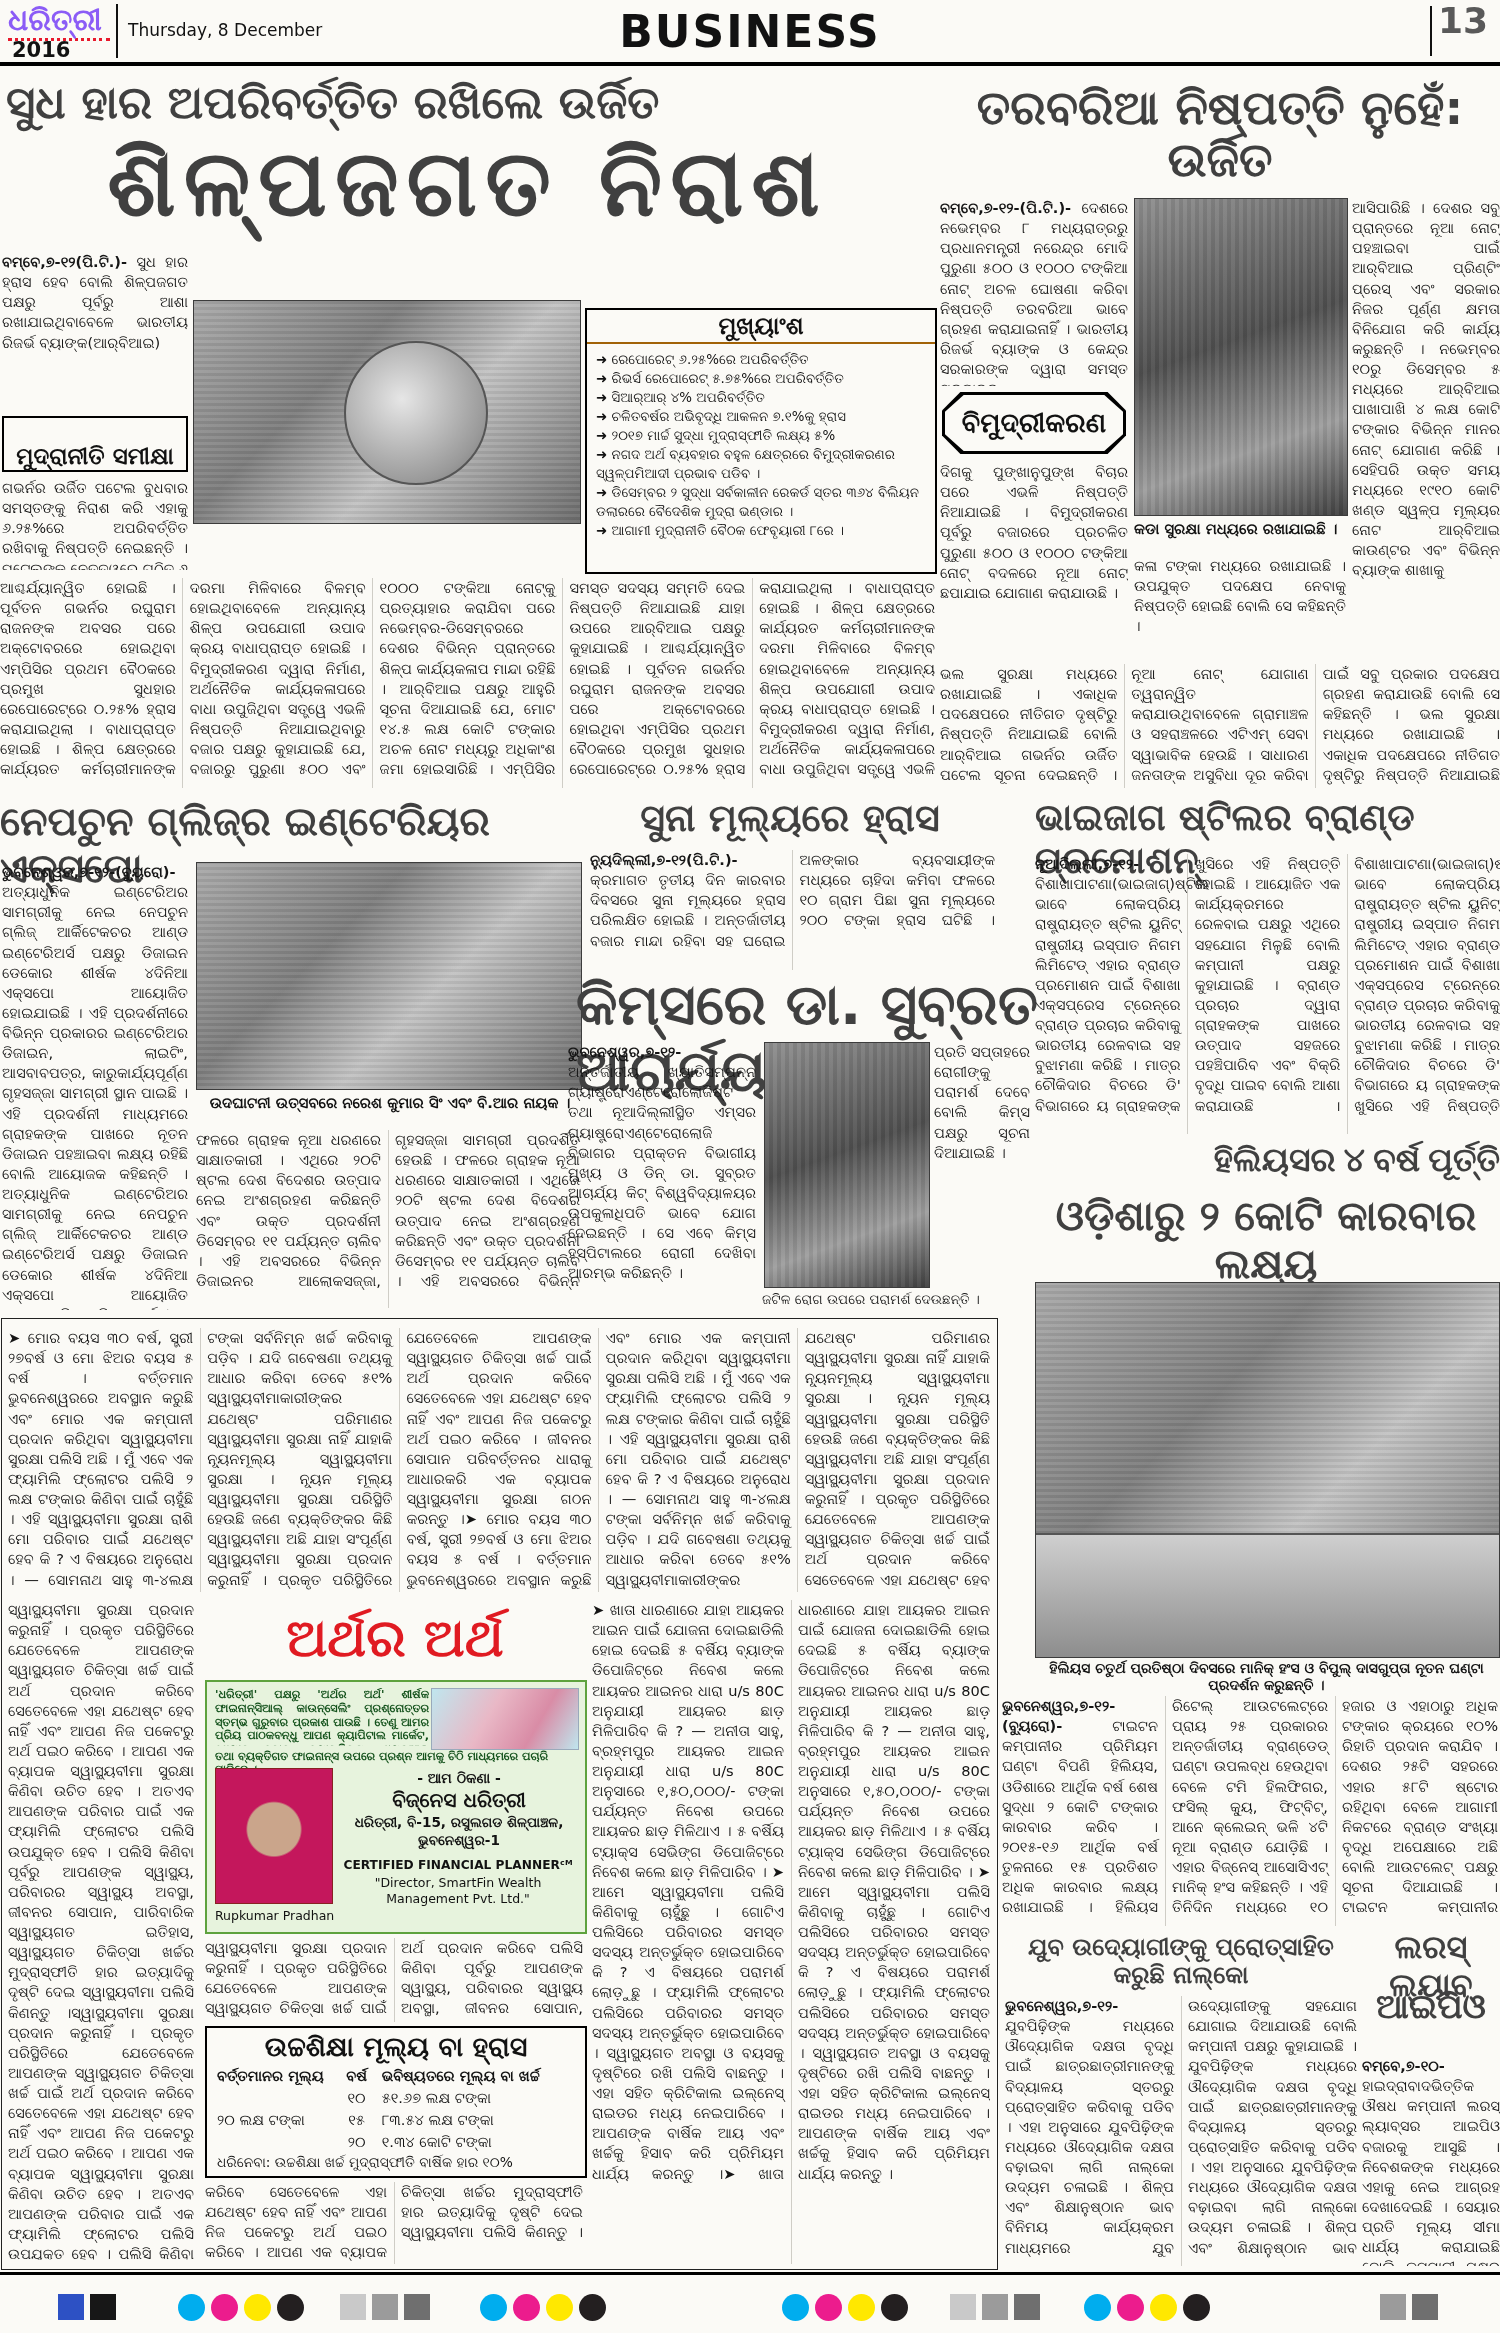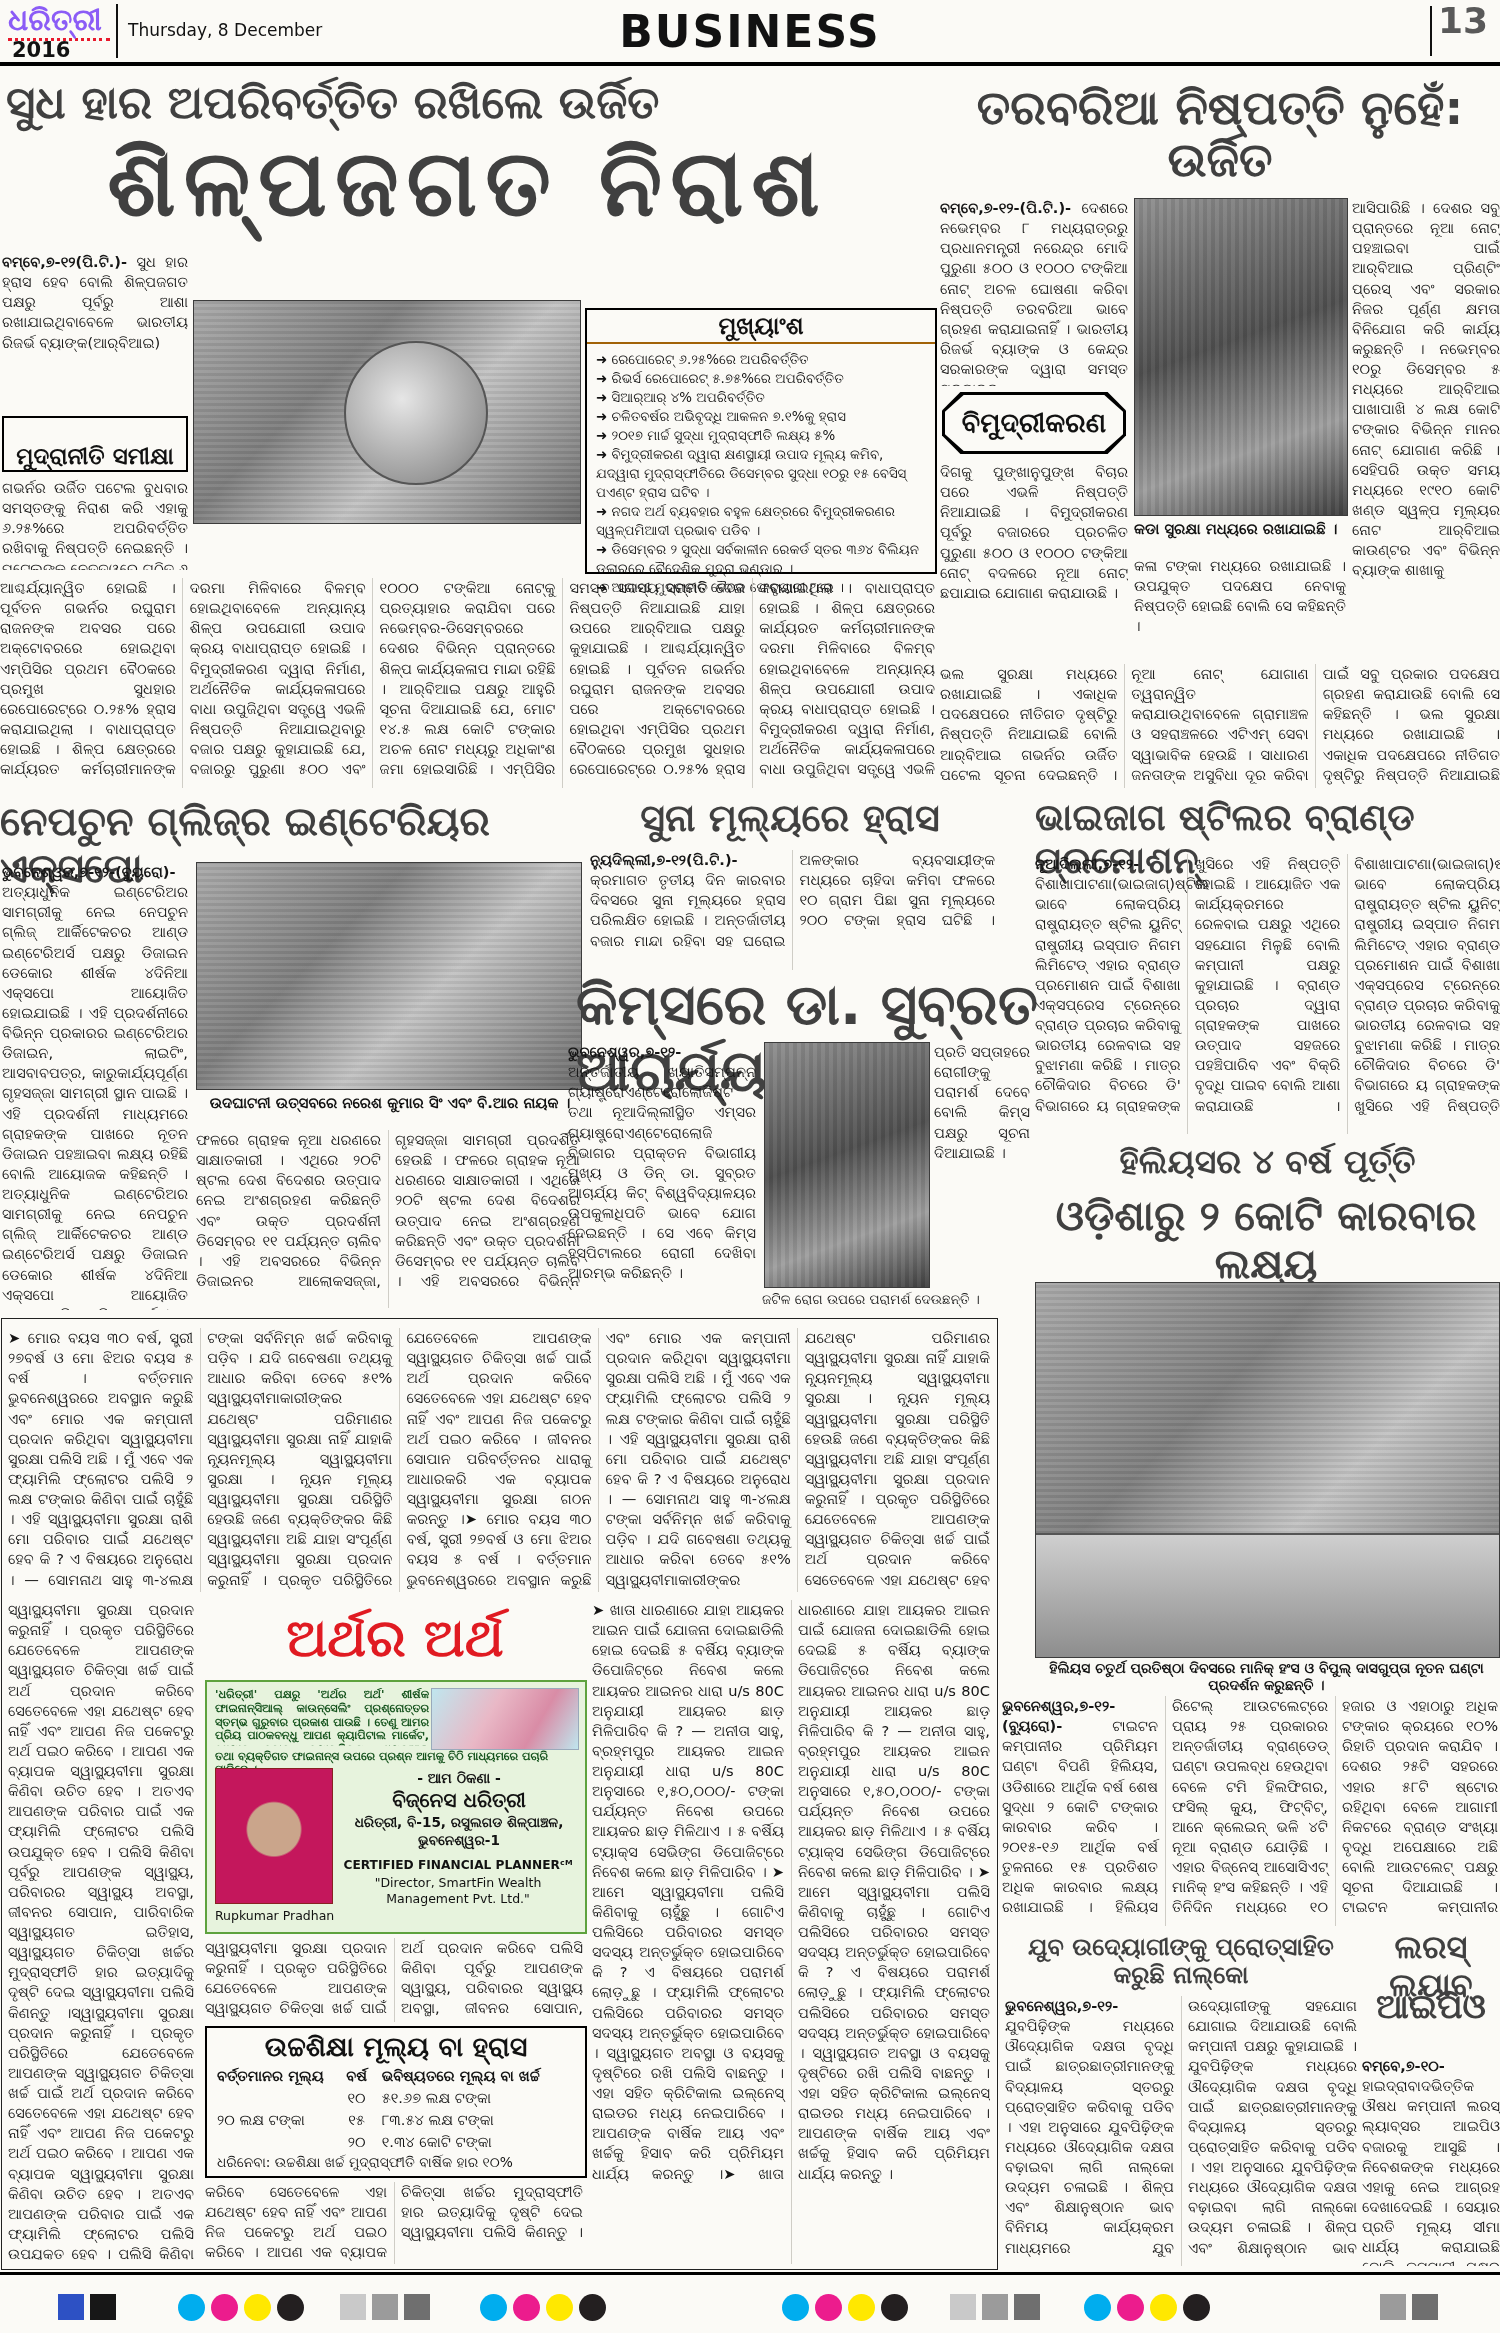--- a/index.html
+++ b/index.html
@@ -67,21 +67,20 @@
   </div>
 
   <div class="abs boxed" style="left:585px;top:308px;width:348px;height:262px;">
     <div style="text-align:center;font-size:24px;font-weight:800;border-bottom:2px solid #a16207;padding:2px 0;">ମୁଖ୍ୟାଂଶ</div>
     <div style="padding:6px 9px;font-size:13.4px;line-height:1.42;">
       <div>➜ ରେପୋରେଟ୍ ୬.୨୫%ରେ ଅପରିବର୍ତ୍ତିତ</div>
       <div>➜ ରିଭର୍ସ ରେପୋରେଟ୍ ୫.୭୫%ରେ ଅପରିବର୍ତ୍ତିତ</div>
       <div>➜ ସିଆର୍‌ଆର୍ ୪% ଅପରିବର୍ତ୍ତିତ</div>
       <div>➜ ଚଳିତବର୍ଷର ଅଭିବୃଦ୍ଧି ଆକଳନ ୭.୧%କୁ ହ୍ରାସ</div>
       <div>➜ ୨୦୧୭ ମାର୍ଚ୍ଚ ସୁଦ୍ଧା ମୁଦ୍ରାସ୍ଫୀତି ଲକ୍ଷ୍ୟ ୫%</div>
-      <div>➜ ବିମୁଦ୍ରୀକରଣ ଦ୍ୱାରା କ୍ଷଣସ୍ଥାୟୀ ଉପାଦ ମୂଲ୍ୟ କମିବ, ଯଦ୍ୱାରା ମୁଦ୍ରାସ୍ଫୀତିରେ ଡିସେମ୍ବର ସୁଦ୍ଧା ୧୦ରୁ ୧୫ ବେସିସ୍ ପଏଣ୍ଟ ହ୍ରାସ ଘଟିବ ।</div>
       <div>➜ ନଗଦ ଅର୍ଥ ବ୍ୟବହାର ବହୁଳ କ୍ଷେତ୍ରରେ ବିମୁଦ୍ରୀକରଣର ସ୍ୱଳ୍ପମିଆଦୀ ପ୍ରଭାବ ପଡିବ ।</div>
       <div>➜ ଡିସେମ୍ବର ୨ ସୁଦ୍ଧା ସର୍ବକାଳୀନ ରେକର୍ଡ ସ୍ତର ୩୬୪ ବିଲିୟନ ଡଲାରରେ ବୈଦେଶିକ ମୁଦ୍ରା ଭଣ୍ଡାର ।</div>
       <div>➜ ଆଗାମୀ ମୁଦ୍ରାନୀତି ବୈଠକ ଫେବୃୟାରୀ ୮ରେ ।</div>
     </div>
   </div>
 
   <div class="abs body-txt jt cols5" style="left:0;top:578px;width:935px;height:210px;">
     <span>ଆଶ୍ଚର୍ଯ୍ୟାନ୍ୱିତ ହୋଇଛି । ପୂର୍ବତନ ଗଭର୍ନର ରଘୁରାମ ରାଜନଙ୍କ ଅବସର ପରେ ଅକ୍ଟୋବରରେ ହୋଇଥିବା ଏମ୍‌ପିସିର ପ୍ରଥମ ବୈଠକରେ ପ୍ରମୁଖ ସୁଧହାର ରେପୋରେଟ୍‌ରେ ୦.୨୫% ହ୍ରାସ କରାଯାଇଥିଲା । ବାଧାପ୍ରାପ୍ତ ହୋଇଛି । ଶିଳ୍ପ କ୍ଷେତ୍ରରେ କାର୍ଯ୍ୟରତ କର୍ମଚାରୀମାନଙ୍କ ଦରମା ମିଳିବାରେ ବିଳମ୍ବ ହୋଇଥିବାବେଳେ ଅନ୍ୟାନ୍ୟ ଶିଳ୍ପ ଉପଯୋଗୀ ଉପାଦ କ୍ରୟ ବାଧାପ୍ରାପ୍ତ ହୋଇଛି । ବିମୁଦ୍ରୀକରଣ ଦ୍ୱାରା ନିର୍ମାଣ, ଅର୍ଥନୈତିକ କାର୍ଯ୍ୟକଳାପରେ ବାଧା ଉପୁଜିଥିବା ସତ୍ତ୍ୱେ ଏଭଳି ନିଷ୍ପତ୍ତି ନିଆଯାଇଥିବାରୁ ବଜାର ପକ୍ଷରୁ କୁହାଯାଇଛି ଯେ, ବଜାରରୁ ପୁରୁଣା ୫୦୦ ଏବଂ ୧୦୦୦ ଟଙ୍କିଆ ନୋଟ୍‌କୁ ପ୍ରତ୍ୟାହାର କରାଯିବା ପରେ ନଭେମ୍ବର-ଡିସେମ୍ବରରେ ଦେଶର ବିଭିନ୍ନ ପ୍ରାନ୍ତରେ ଶିଳ୍ପ କାର୍ଯ୍ୟକଳାପ ମାନ୍ଦା ରହିଛି । ଆର୍‌ବିଆଇ ପକ୍ଷରୁ ଆହୁରି ସୂଚନା ଦିଆଯାଇଛି ଯେ, ମୋଟ ୧୪.୫ ଲକ୍ଷ କୋଟି ଟଙ୍କାର ଅଚଳ ନୋଟ ମଧ୍ୟରୁ ଅଧିକାଂଶ ଜମା ହୋଇସାରିଛି । ଏମ୍‌ପିସିର ସମସ୍ତ ସଦସ୍ୟ ସମ୍ମତି ଦେଇ ନିଷ୍ପତ୍ତି ନିଆଯାଇଛି ଯାହା ଉପରେ ଆର୍‌ବିଆଇ ପକ୍ଷରୁ କୁହାଯାଇଛି । ଆଶ୍ଚର୍ଯ୍ୟାନ୍ୱିତ ହୋଇଛି । ପୂର୍ବତନ ଗଭର୍ନର ରଘୁରାମ ରାଜନଙ୍କ ଅବସର ପରେ ଅକ୍ଟୋବରରେ ହୋଇଥିବା ଏମ୍‌ପିସିର ପ୍ରଥମ ବୈଠକରେ ପ୍ରମୁଖ ସୁଧହାର ରେପୋରେଟ୍‌ରେ ୦.୨୫% ହ୍ରାସ କରାଯାଇଥିଲା । ବାଧାପ୍ରାପ୍ତ ହୋଇଛି । ଶିଳ୍ପ କ୍ଷେତ୍ରରେ କାର୍ଯ୍ୟରତ କର୍ମଚାରୀମାନଙ୍କ ଦରମା ମିଳିବାରେ ବିଳମ୍ବ ହୋଇଥିବାବେଳେ ଅନ୍ୟାନ୍ୟ ଶିଳ୍ପ ଉପଯୋଗୀ ଉପାଦ କ୍ରୟ ବାଧାପ୍ରାପ୍ତ ହୋଇଛି । ବିମୁଦ୍ରୀକରଣ ଦ୍ୱାରା ନିର୍ମାଣ, ଅର୍ଥନୈତିକ କାର୍ଯ୍ୟକଳାପରେ ବାଧା ଉପୁଜିଥିବା ସତ୍ତ୍ୱେ ଏଭଳି ନିଷ୍ପତ୍ତି ନିଆଯାଇଥିବାରୁ ବଜାର ପକ୍ଷରୁ କୁହାଯାଇଛି ଯେ, ବଜାରରୁ ପୁରୁଣା ୫୦୦ ଏବଂ ୧୦୦୦ ଟଙ୍କିଆ ନୋଟ୍‌କୁ ପ୍ରତ୍ୟାହାର କରାଯିବା ପରେ ନଭେମ୍ବର-ଡିସେମ୍ବରରେ ଦେଶର ବିଭିନ୍ନ ପ୍ରାନ୍ତରେ ଶିଳ୍ପ କାର୍ଯ୍ୟକଳାପ ମାନ୍ଦା ରହିଛି । ଆର୍‌ବିଆଇ ପକ୍ଷରୁ ଆହୁରି ସୂଚନା ଦିଆଯାଇଛି ଯେ, ମୋଟ ୧୪.୫ ଲକ୍ଷ କୋଟି ଟଙ୍କାର ଅଚଳ ନୋଟ ମଧ୍ୟରୁ ଅଧିକାଂଶ ଜମା ହୋଇସାରିଛି । ଏମ୍‌ପିସିର ସମସ୍ତ ସଦସ୍ୟ ସମ୍ମତି ଦେଇ ନିଷ୍ପତ୍ତି ନିଆଯାଇଛି ଯାହା ଉପରେ ଆର୍‌ବିଆଇ ପକ୍ଷରୁ କୁହାଯାଇଛି । </span>
   </div>
 
@@ -134,21 +133,21 @@
   <div class="abs body-txt" style="left:762px;top:1290px;width:270px;font-size:13.5px;">ଜଟିଳ ରୋଗ ଉପରେ ପରାମର୍ଶ ଦେଉଛନ୍ତି ।</div>
   <div class="abs body-txt jt" style="left:934px;top:1042px;width:96px;height:244px;">
     <span>ପ୍ରତି ସପ୍ତାହରେ ରୋଗୀଙ୍କୁ ପରାମର୍ଶ ଦେବେ ବୋଲି କିମ୍ସ ପକ୍ଷରୁ ସୂଚନା ଦିଆଯାଇଛି ।</span>
   </div>
 
   <div class="abs head-k" style="left:1035px;top:796px;width:465px;font-size:37px;">ଭାଇଜାଗ ଷ୍ଟିଲର ବ୍ରାଣ୍ଡ ପ୍ରମୋଶନ୍</div>
   <div class="abs body-txt jt cols3" style="left:1035px;top:854px;width:465px;height:280px;">
     <b>ନୂଆଦିଲ୍ଲୀ,୭-୧୨- </b><span>ବିଶାଖାପାଟଣା(ଭାଇଜାଗ୍)ଷ୍ଟିଲ ଭାବେ ଲୋକପ୍ରିୟ ରାଷ୍ଟ୍ରାୟତ୍ତ ଷ୍ଟିଲ ୟୁନିଟ୍ ରାଷ୍ଟ୍ରୀୟ ଇସ୍ପାତ ନିଗମ ଲିମିଟେଡ୍ ଏହାର ବ୍ରାଣ୍ଡ ପ୍ରମୋଶନ ପାଇଁ ବିଶାଖା ଏକ୍ସପ୍ରେସ ଟ୍ରେନ୍‌ରେ ବ୍ରାଣ୍ଡ ପ୍ରଚାର କରିବାକୁ ଭାରତୀୟ ରେଳବାଇ ସହ ବୁଝାମଣା କରିଛି । ମାତ୍ର ଚୌକିଦାର ବିଚରେ ଡି' ବିଭାଗରେ ୟ ଗ୍ରାହକଙ୍କ ଖୁସିରେ ଏହି ନିଷ୍ପତ୍ତି ହୋଇଛି । ଆୟୋଜିତ ଏକ କାର୍ଯ୍ୟକ୍ରମରେ ରେଳବାଇ ପକ୍ଷରୁ ଏଥିରେ ସହଯୋଗ ମିଳୁଛି ବୋଲି କମ୍ପାନୀ ପକ୍ଷରୁ କୁହାଯାଇଛି । ବ୍ରାଣ୍ଡ ପ୍ରଚାର ଦ୍ୱାରା ଗ୍ରାହକଙ୍କ ପାଖରେ ଉତ୍ପାଦ ସହଜରେ ପହଞ୍ଚିପାରିବ ଏବଂ ବିକ୍ରି ବୃଦ୍ଧି ପାଇବ ବୋଲି ଆଶା କରାଯାଉଛି । ବିଶାଖାପାଟଣା(ଭାଇଜାଗ୍)ଷ୍ଟିଲ ଭାବେ ଲୋକପ୍ରିୟ ରାଷ୍ଟ୍ରାୟତ୍ତ ଷ୍ଟିଲ ୟୁନିଟ୍ ରାଷ୍ଟ୍ରୀୟ ଇସ୍ପାତ ନିଗମ ଲିମିଟେଡ୍ ଏହାର ବ୍ରାଣ୍ଡ ପ୍ରମୋଶନ ପାଇଁ ବିଶାଖା ଏକ୍ସପ୍ରେସ ଟ୍ରେନ୍‌ରେ ବ୍ରାଣ୍ଡ ପ୍ରଚାର କରିବାକୁ ଭାରତୀୟ ରେଳବାଇ ସହ ବୁଝାମଣା କରିଛି । ମାତ୍ର ଚୌକିଦାର ବିଚରେ ଡି' ବିଭାଗରେ ୟ ଗ୍ରାହକଙ୍କ ଖୁସିରେ ଏହି ନିଷ୍ପତ୍ତି ହୋଇଛି । ଆୟୋଜିତ ଏକ କାର୍ଯ୍ୟକ୍ରମରେ ରେଳବାଇ ପକ୍ଷରୁ ଏଥିରେ ସହଯୋଗ ମିଳୁଛି ବୋଲି କମ୍ପାନୀ ପକ୍ଷରୁ କୁହାଯାଇଛି । ବ୍ରାଣ୍ଡ ପ୍ରଚାର ଦ୍ୱାରା ଗ୍ରାହକଙ୍କ ପାଖରେ ଉତ୍ପାଦ ସହଜରେ ପହଞ୍ଚିପାରିବ ଏବଂ ବିକ୍ରି ବୃଦ୍ଧି ପାଇବ ବୋଲି ଆଶା କରାଯାଉଛି । </span>
   </div>
 
-  <div class="abs head-k" style="left:1035px;top:1142px;width:465px;font-size:33px;text-align:center;">ହିଲିୟସର ୪ ବର୍ଷ ପୂର୍ତ୍ତି</div>
+  <div class="abs head-k" style="left:1035px;top:1142px;width:465px;font-size:33px;text-align:right;font-family:Liberation Serif, serif;">ହିଲିୟସର ୪ ବର୍ଷ ପୂର୍ତ୍ତି</div>
   <div class="abs head-k" style="left:1032px;top:1192px;width:468px;font-size:41px;text-align:center;">ଓଡ଼ିଶାରୁ ୨ କୋଟି କାରବାର ଲକ୍ଷ୍ୟ</div>
   <div class="abs ph" style="left:1035px;top:1282px;width:463px;height:374px;">
     <div class="abs" style="left:0;top:250px;width:463px;height:124px;background:linear-gradient(180deg,#cfcfcf,#8c8c8c);border-top:2px solid #555;"></div>
   </div>
   <div class="abs" style="left:1035px;top:1660px;width:463px;font-size:14px;font-weight:600;text-align:center;">ହିଲିୟସ ଚତୁର୍ଥ ପ୍ରତିଷ୍ଠା ଦିବସରେ ମାନିକ୍ ହଂସ ଓ ବିପୁଲ୍ ଦାସଗୁପ୍ତା ନୂତନ ଘଣ୍ଟା ପ୍ରଦର୍ଶନ କରୁଛନ୍ତି ।</div>
   <div class="abs body-txt jt cols3" style="left:1002px;top:1696px;width:496px;height:230px;">
     <b>ଭୁବନେଶ୍ୱର,୭-୧୨-(ବ୍ୟୁରୋ)- </b><span>ଟାଇଟନ କମ୍ପାନୀର ପ୍ରିମିୟମ ଘଣ୍ଟା ବିପଣି ହିଲିୟସ, ଓଡିଶାରେ ଆର୍ଥିକ ବର୍ଷ ଶେଷ ସୁଦ୍ଧା ୨ କୋଟି ଟଙ୍କାର କାରବାର କରିବ । ୨୦୧୫-୧୬ ଆର୍ଥିକ ବର୍ଷ ତୁଳନାରେ ୧୫ ପ୍ରତିଶତ ଅଧିକ କାରବାର ଲକ୍ଷ୍ୟ ରଖାଯାଇଛି । ହିଲିୟସ ରିଟେଲ୍ ଆଉଟଲେଟ୍‌ରେ ପ୍ରାୟ ୨୫ ପ୍ରକାରର ଅନ୍ତର୍ଜାତୀୟ ବ୍ରାଣ୍ଡେଡ୍ ଘଣ୍ଟା ଉପଲବ୍ଧ ହେଉଥିବା ବେଳେ ଟମି ହିଲଫିଗର, ଫସିଲ୍ କ୍ୟୁ, ଫିଟ୍‌ବିଟ୍, ଆନେ କ୍ଲେଇନ୍ ଭଳି ୪ଟି ନୂଆ ବ୍ରାଣ୍ଡ ଯୋଡ଼ିଛି । ଏହାର ବିଜ୍‌ନେସ୍ ଆସୋସିଏଟ୍ ମାନିକ୍ ହଂସ କହିଛନ୍ତି । ଏହି ତିନିଦିନ ମଧ୍ୟରେ ୧୦ ହଜାର ଓ ଏହାଠାରୁ ଅଧିକ ଟଙ୍କାର କ୍ରୟରେ ୧୦% ରିହାତି ପ୍ରଦାନ କରାଯିବ । ଦେଶର ୨୫ଟି ସହରରେ ଏହାର ୫୮ଟି ଷ୍ଟୋର ରହିଥିବା ବେଳେ ଆଗାମୀ ନିକଟରେ ବ୍ରାଣ୍ଡ ସଂଖ୍ୟା ବୃଦ୍ଧି ଅପେକ୍ଷାରେ ଅଛି ବୋଲି ଆଉଟଲେଟ୍ ପକ୍ଷରୁ ସୂଚନା ଦିଆଯାଇଛି । ଟାଇଟନ କମ୍ପାନୀର ପ୍ରିମିୟମ ଘଣ୍ଟା ବିପଣି ହିଲିୟସ, ଓଡିଶାରେ ଆର୍ଥିକ ବର୍ଷ ଶେଷ ସୁଦ୍ଧା ୨ କୋଟି ଟଙ୍କାର କାରବାର କରିବ । ୨୦୧୫-୧୬ ଆର୍ଥିକ ବର୍ଷ ତୁଳନାରେ ୧୫ ପ୍ରତିଶତ ଅଧିକ କାରବାର ଲକ୍ଷ୍ୟ ରଖାଯାଇଛି । ହିଲିୟସ ରିଟେଲ୍ ଆଉଟଲେଟ୍‌ରେ ପ୍ରାୟ ୨୫ ପ୍ରକାରର ଅନ୍ତର୍ଜାତୀୟ ବ୍ରାଣ୍ଡେଡ୍ ଘଣ୍ଟା ଉପଲବ୍ଧ ହେଉଥିବା ବେଳେ ଟମି ହିଲଫିଗର, ଫସିଲ୍ କ୍ୟୁ, ଫିଟ୍‌ବିଟ୍, ଆନେ କ୍ଲେଇନ୍ ଭଳି ୪ଟି ନୂଆ ବ୍ରାଣ୍ଡ ଯୋଡ଼ିଛି । ଏହାର ବିଜ୍‌ନେସ୍ ଆସୋସିଏଟ୍ ମାନିକ୍ ହଂସ କହିଛନ୍ତି । ଏହି ତିନିଦିନ ମଧ୍ୟରେ ୧୦ ହଜାର ଓ ଏହାଠାରୁ ଅଧିକ ଟଙ୍କାର କ୍ରୟରେ ୧୦% ରିହାତି ପ୍ରଦାନ କରାଯିବ । ଦେଶର ୨୫ଟି ସହରରେ ଏହାର ୫୮ଟି ଷ୍ଟୋର ରହିଥିବା ବେଳେ ଆଗାମୀ ନିକଟରେ ବ୍ରାଣ୍ଡ ସଂଖ୍ୟା ବୃଦ୍ଧି ଅପେକ୍ଷାରେ ଅଛି ବୋଲି ଆଉଟଲେଟ୍ ପକ୍ଷରୁ ସୂଚନା ଦିଆଯାଇଛି । </span>
   </div>
 
   <div class="abs" style="left:1px;top:1318px;width:995px;height:950px;border:1.5px solid #222;"></div>

